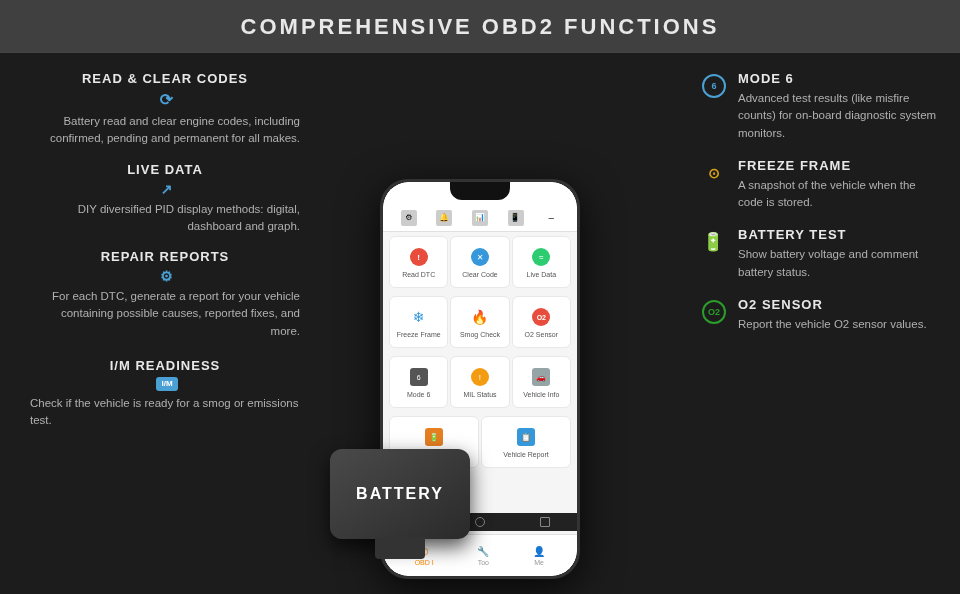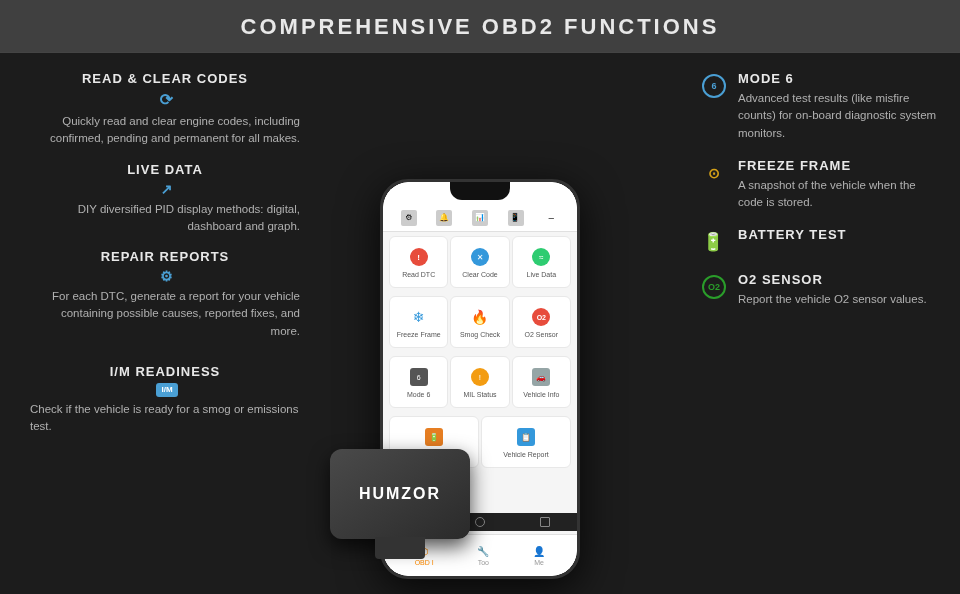--- a/index.html
+++ b/index.html
@@ -473,54 +473,54 @@
 
   <div class="content">
 
     <div class="left-col">
 
       <div class="feature-block">
         <div class="feature-title">
           <span>READ &amp; CLEAR CODES</span>
           <span class="refresh-icon">⟳</span>
         </div>
-        <div class="feature-desc">Quickly read and clear engine codes, including confirmed, pending and permanent for all makes.</div>
+        <div class="feature-desc">Battery read and clear engine codes, including confirmed, pending and permanent for all makes.</div>
       </div>
 
       <div class="feature-block">
         <div class="feature-title">
           <span>LIVE DATA</span>
           <span class="chart-icon">↗</span>
         </div>
         <div class="feature-desc">DIY diversified PID display methods: digital, dashboard and graph.</div>
       </div>
 
       <div class="feature-block">
         <div class="feature-title">
           <span>REPAIR REPORTS</span>
           <span class="gear-icon">⚙</span>
         </div>
         <div class="feature-desc">For each DTC, generate a report for your vehicle containing possible causes, reported fixes, and more.</div>
       </div>
 
-      <div class="feature-block left-align" style="margin-top:10px;">
+      <div class="feature-block left-align" style="margin-top:4px;">
         <div class="feature-title">
           <span>I/M READINESS</span>
           <span class="im-badge">I/M</span>
         </div>
         <div class="feature-desc" style="text-align:left;">Check if the vehicle is ready for a smog or emissions test.</div>
       </div>
 
     </div>
 
     <div class="center-col">
       <div class="phone-container">
 
         <div class="obd-device">
-          <span class="obd-brand">HUMZOR</span>
+          <span class="obd-brand">BATTERY</span>
           <div class="obd-connector"></div>
         </div>
 
         <div class="phone-outer">
           <div class="phone-notch"></div>
           <div class="phone-screen">
 
             <div class="phone-status-bar">
               <span>9:41</span>
               <span>▪▪▪ ● ▪▪▪</span>
@@ -660,20 +660,21 @@
           <div class="right-feature-desc">A snapshot of the vehicle when the code is stored.</div>
         </div>
       </div>
 
       <div class="right-feature">
         <div class="right-feature-icon" style="color:#d47a17;">
           <span style="font-size:18px;">🔋</span>
         </div>
         <div class="right-feature-text">
           <div class="right-feature-title">BATTERY TEST</div>
+          <div class="right-feature-desc">Show battery voltage and comment battery status.</div>
         </div>
       </div>
 
       <div class="right-feature">
         <div class="right-feature-icon" style="color:#2a9d2a;">
           <div class="circle-badge" style="color:#2a9d2a;">O2</div>
         </div>
         <div class="right-feature-text">
           <div class="right-feature-title">O2 SENSOR</div>
           <div class="right-feature-desc">Report the vehicle O2 sensor values.</div>

